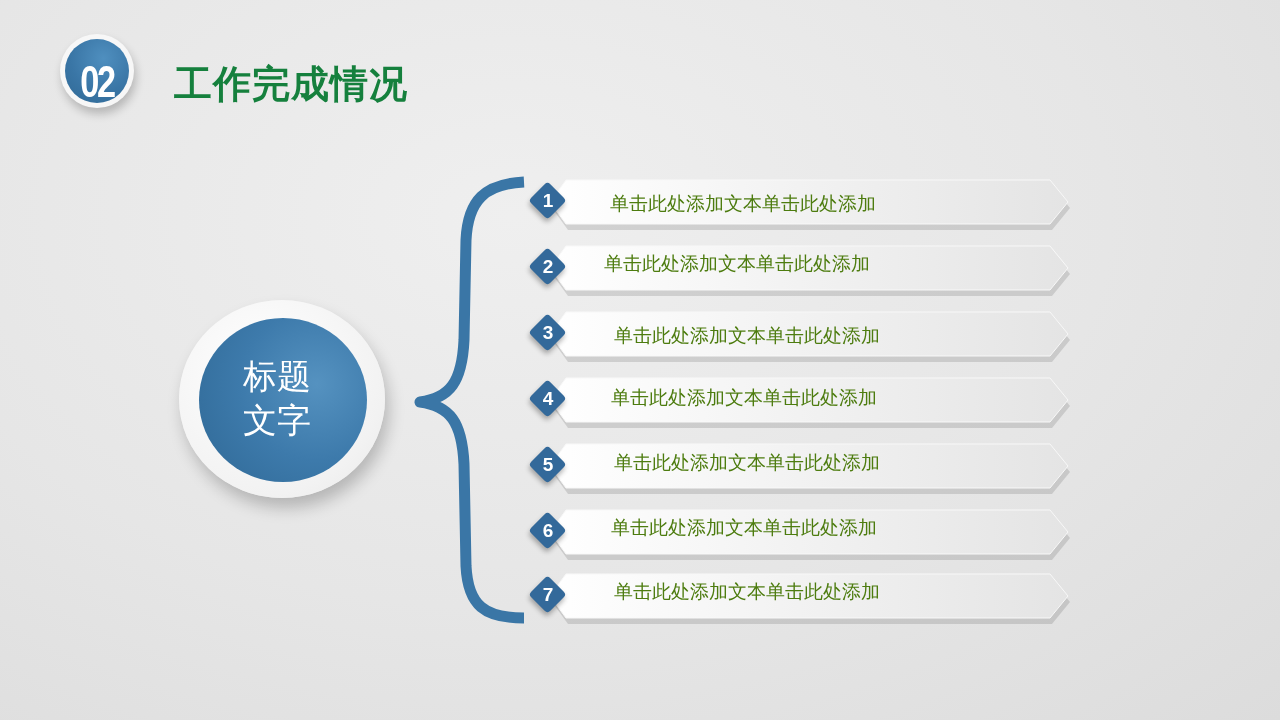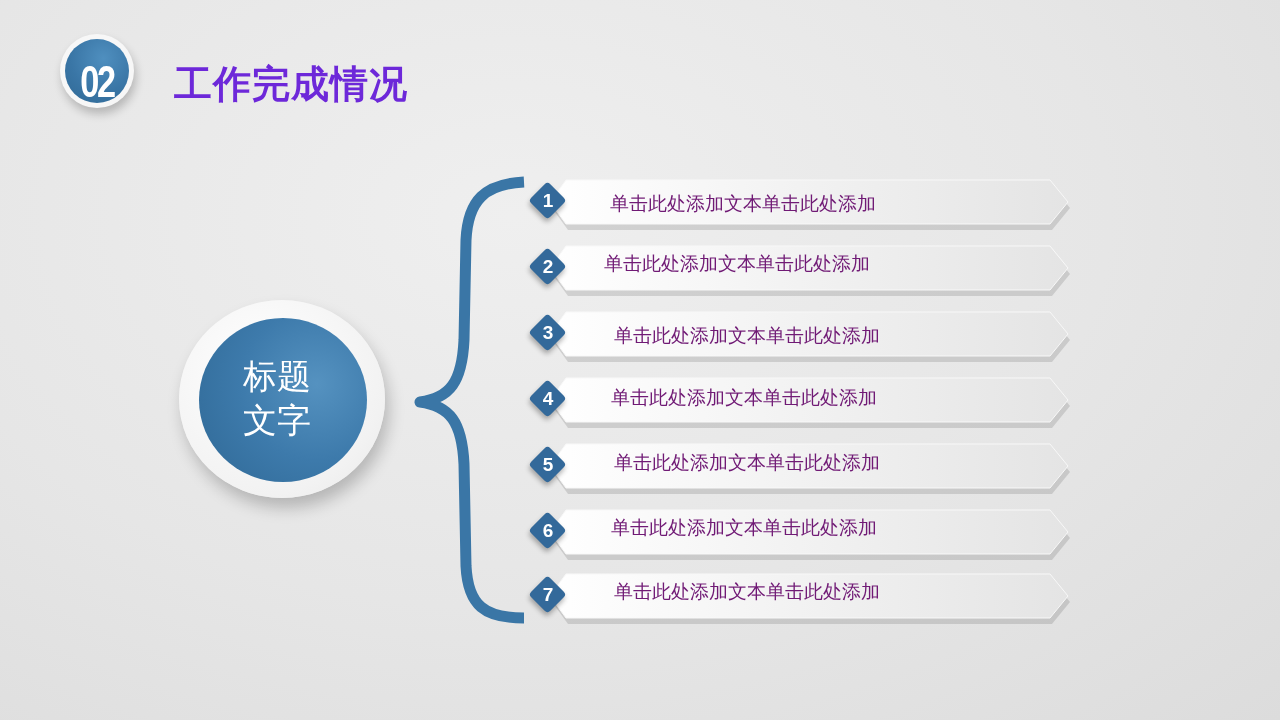--- a/index.html
+++ b/index.html
@@ -19,41 +19,41 @@
       overflow: hidden;
     }
     .badge-num {
       position: absolute; left: 0; top: 18px; width: 100%; text-align: center;
       color: #fff; font-family: "Liberation Sans", sans-serif; font-weight: bold;
       font-size: 44px; letter-spacing: -3px; transform: scaleX(0.78);
       line-height: 50px;
     }
     .page-title {
       position: absolute; left: 174px; top: 58px; font-size: 38px; font-weight: bold;
-      color: #6d28d9; letter-spacing: 1px; line-height: 52px;
+      color: #15803d; letter-spacing: 1px; line-height: 52px;
     }
     .center-outer {
       position: absolute; left: 179px; top: 300px; width: 206px; height: 198px;
       border-radius: 50%; background: radial-gradient(circle at 40% 35%, #ffffff 0%, #f2f2f2 70%, #e8e8e8 100%);
       box-shadow: 4px 10px 16px rgba(0,0,0,0.22);
     }
     .center-inner {
       position: absolute; left: 20px; top: 18px; width: 168px; height: 164px; border-radius: 50%;
       background: radial-gradient(circle at 70% 40%, #5592c0 0%, #3d7aab 50%, #2f6895 100%);
       display: flex; align-items: center; justify-content: center; flex-direction: column;
     }
     .center-text {
       color: #fff; font-size: 34px; line-height: 44px; text-align: right;
       margin-left: -12px; margin-top: -4px;
     }
     svg.brace { position: absolute; left: 0; top: 0; }
     .item { position: absolute; left: 528px; width: 545px; height: 52px; }
     .item svg { position: absolute; left: 0; top: 0; overflow: visible; }
     .item-text {
-      position: absolute; top: 13px; font-size: 19px; color: #701a75; white-space: nowrap;
+      position: absolute; top: 13px; font-size: 19px; color: #4d7c0f; white-space: nowrap;
       line-height: 24px;
     }
     .num-diamond {
       position: absolute; left: 6px; top: 9px; width: 27px; height: 27px;
       background: #33699a; transform: rotate(45deg); border-radius: 4px;
       box-shadow: 2px 3px 5px rgba(0,0,0,0.3);
     }
     .num-text {
       position: absolute; left: 0; top: 8px; width: 40px; text-align: center; color: #fff;
       font-family: "Liberation Sans", sans-serif; font-weight: bold; font-size: 19px; line-height: 30px;

